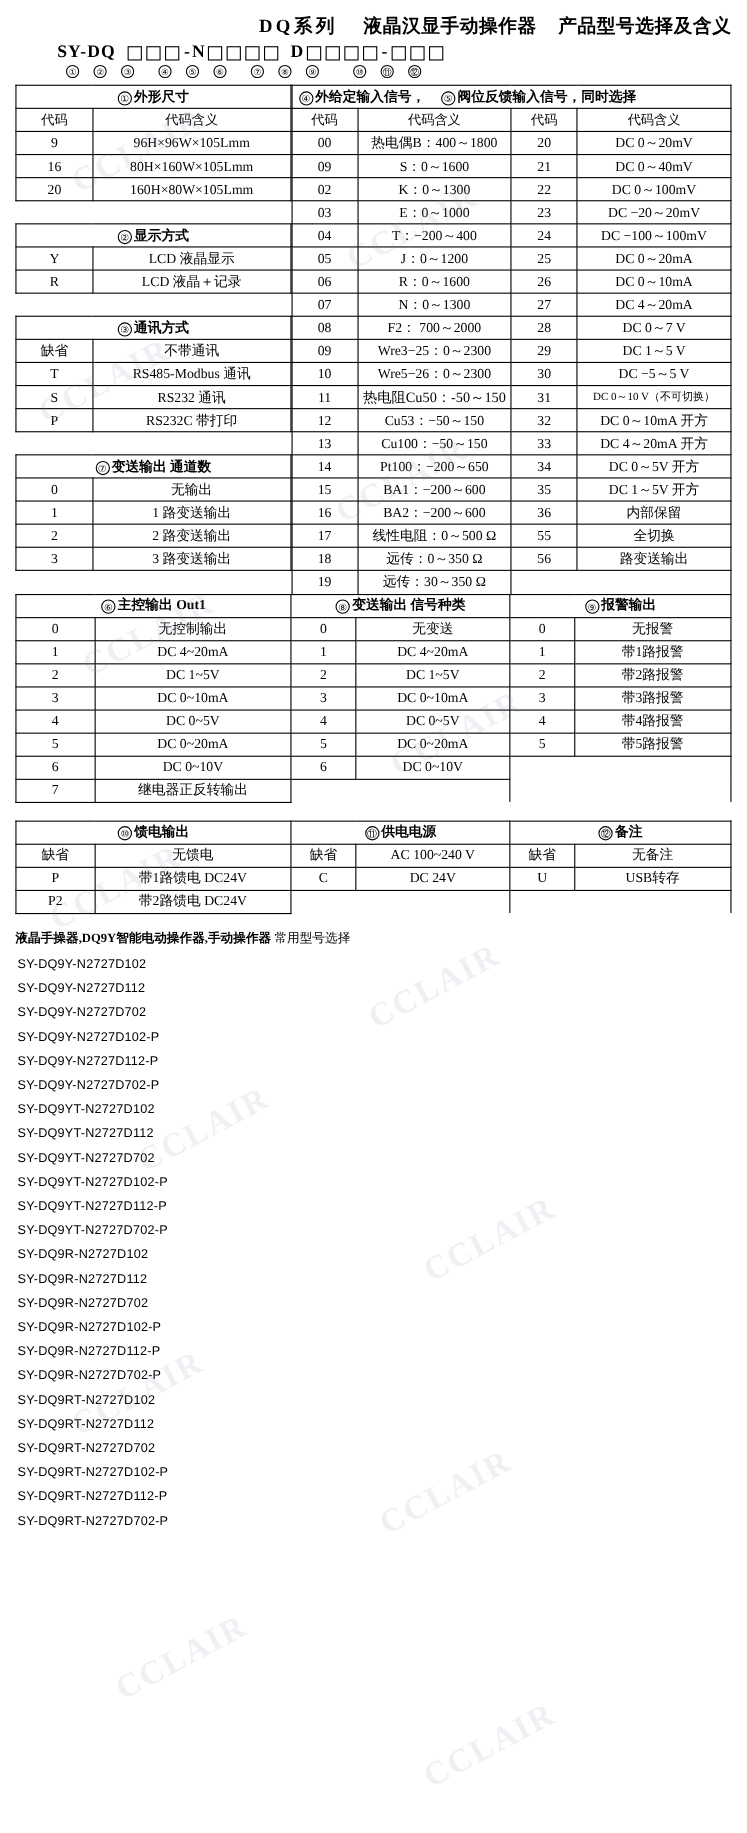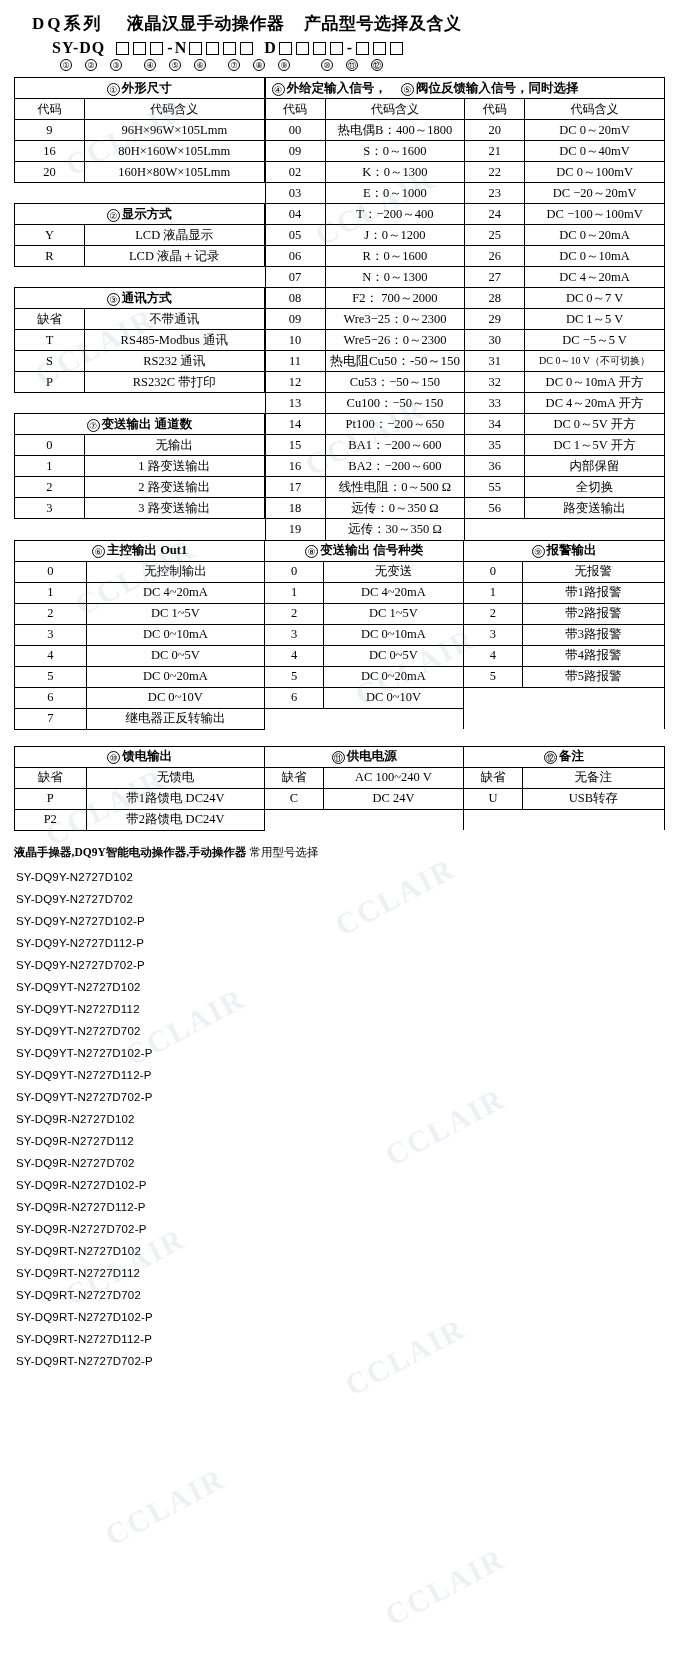--- a/index.html
+++ b/index.html
@@ -17,20 +17,21 @@
   }
   .page { position: relative; width: 679px; padding: 6px 14px 10px 14px; }
 
   
   .doc-title {
     font-family: "Liberation Serif", serif;
     font-size: 17px;
     font-weight: bold;
     letter-spacing: 0.5px;
     margin: 6px 0 2px 18px;
+    text-align: right;
   }
   .doc-title .sp { letter-spacing: 3px; }
 
   
   .model-line {
     margin: 4px 0 2px 38px;
     display: flex;
     align-items: center;
     font-size: 16px;
     font-weight: bold;
@@ -583,20 +584,21 @@
       </tr>
     </tbody>
   </table>
 
   <div class="list-title">
     <span>液晶手操器,DQ9Y智能电动操作器,手动操作器</span><span class="normal"> 常用型号选择</span>
   </div>
 
   <ul class="model-list">
     <li>SY-DQ9Y-N2727D102</li>
+    <li>SY-DQ9Y-N2727D112</li>
     <li>SY-DQ9Y-N2727D702</li>
     <li>SY-DQ9Y-N2727D102-P</li>
     <li>SY-DQ9Y-N2727D112-P</li>
     <li>SY-DQ9Y-N2727D702-P</li>
     <li>SY-DQ9YT-N2727D102</li>
     <li>SY-DQ9YT-N2727D112</li>
     <li>SY-DQ9YT-N2727D702</li>
     <li>SY-DQ9YT-N2727D102-P</li>
     <li>SY-DQ9YT-N2727D112-P</li>
     <li>SY-DQ9YT-N2727D702-P</li>

